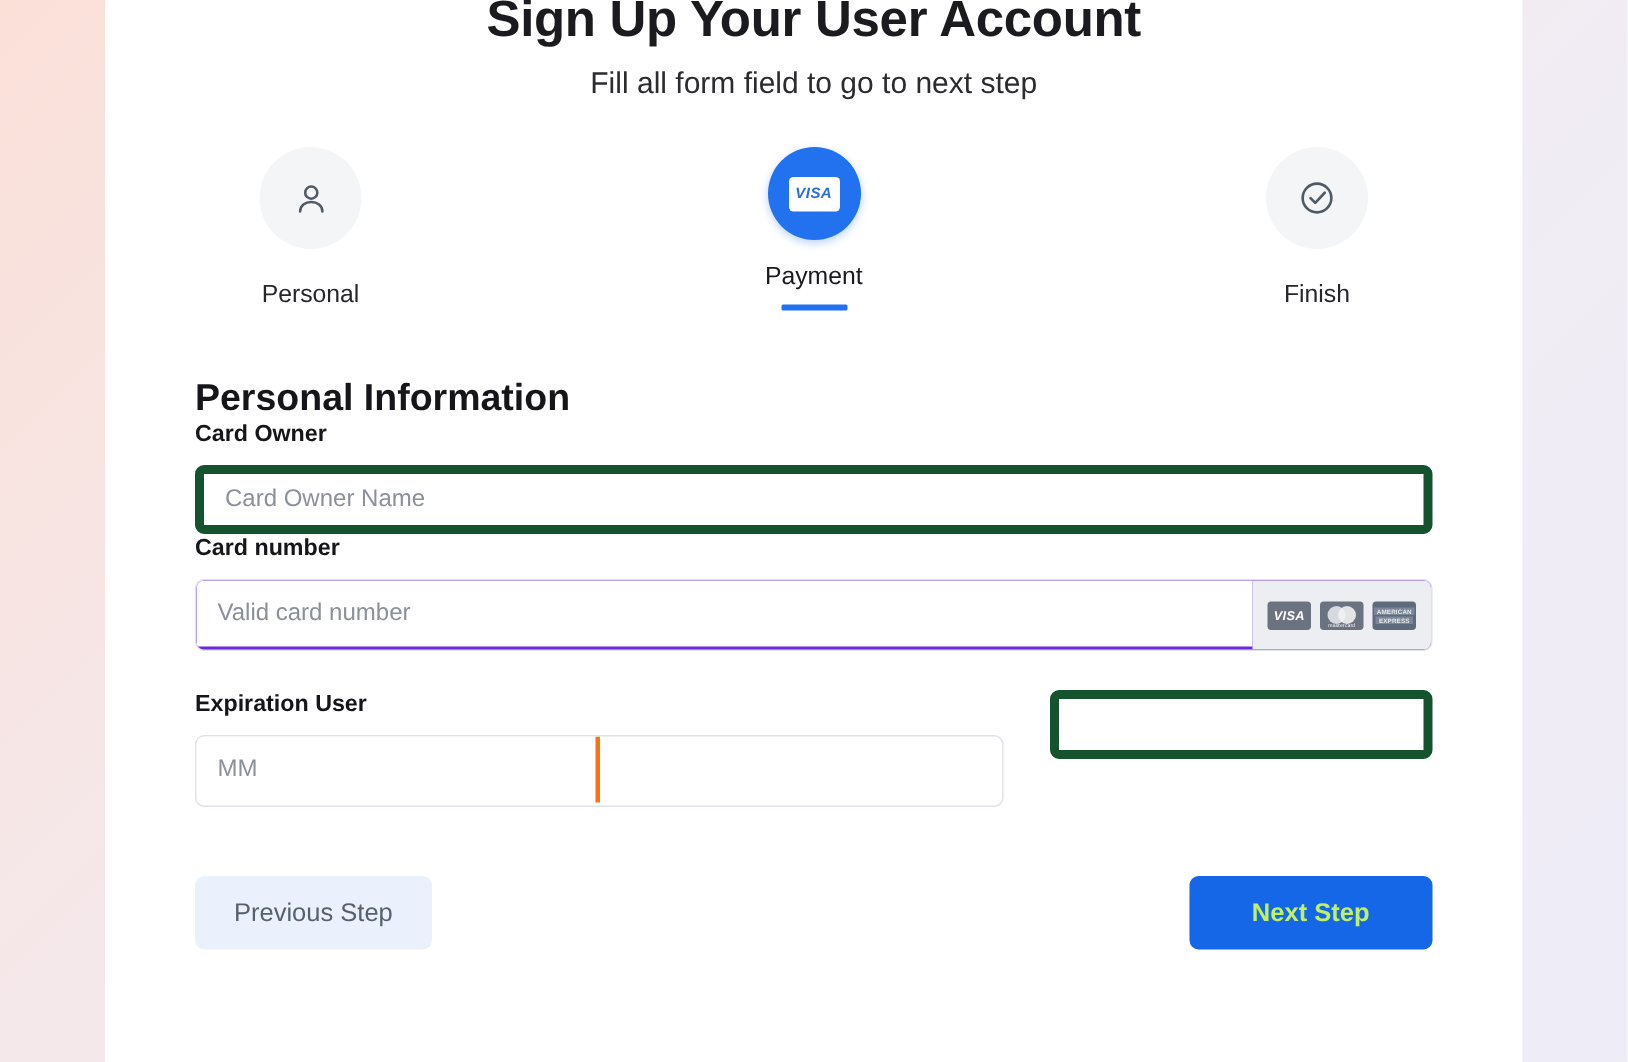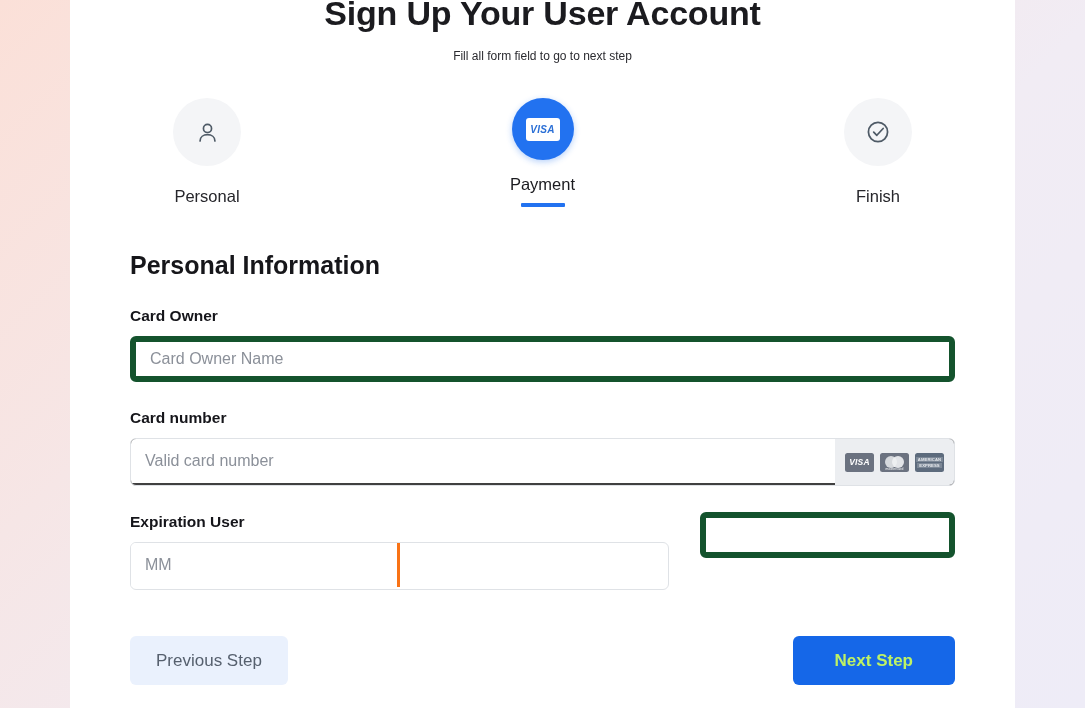--- a/index.html
+++ b/index.html
@@ -40,21 +40,21 @@
     font-size: 34px;
     font-weight: 700;
     color: #1b1b1f;
     text-align: center;
     margin: 0;
     padding-top: 0px;
     line-height: 42px;
     letter-spacing: -0.2px;
   }
   .subtitle {
-    font-size: 12px;
+    font-size: 20px;
     color: #2b2b30;
     text-align: center;
     margin: 12px 0 0 0;
     line-height: 20px;
   }
 
   
   .stepper {
     display: flex;
     justify-content: space-between;
@@ -127,21 +127,21 @@
   
   .section-title {
     font-size: 25px;
     font-weight: 700;
     color: #16161a;
     margin: 43px 0 0 0;
     line-height: 30px;
   }
 
   
-  .field { margin-top: 26px; }
+  .field { }
   .field-label {
     font-size: 15.5px;
     font-weight: 700;
     color: #15151a;
     display: block;
     margin-bottom: 11px;
     line-height: 19px;
   }
   .input {
     width: 100%;
@@ -158,21 +158,21 @@
   }
   .input::placeholder { color: #8b9099; }
 
   
   .cardnum-wrap {
     display: flex;
     align-items: stretch;
     border: 1px solid #dfe2e6;
     border-radius: 6px;
     overflow: hidden;
-    background: #404040;
+    background: #6d28d9;
     height: 46px;
   }
   .cardnum-wrap .input {
     border: none;
     border-radius: 0;
     height: 44px;
     flex: 1;
   }
   .brand-strip {
     display: flex;

